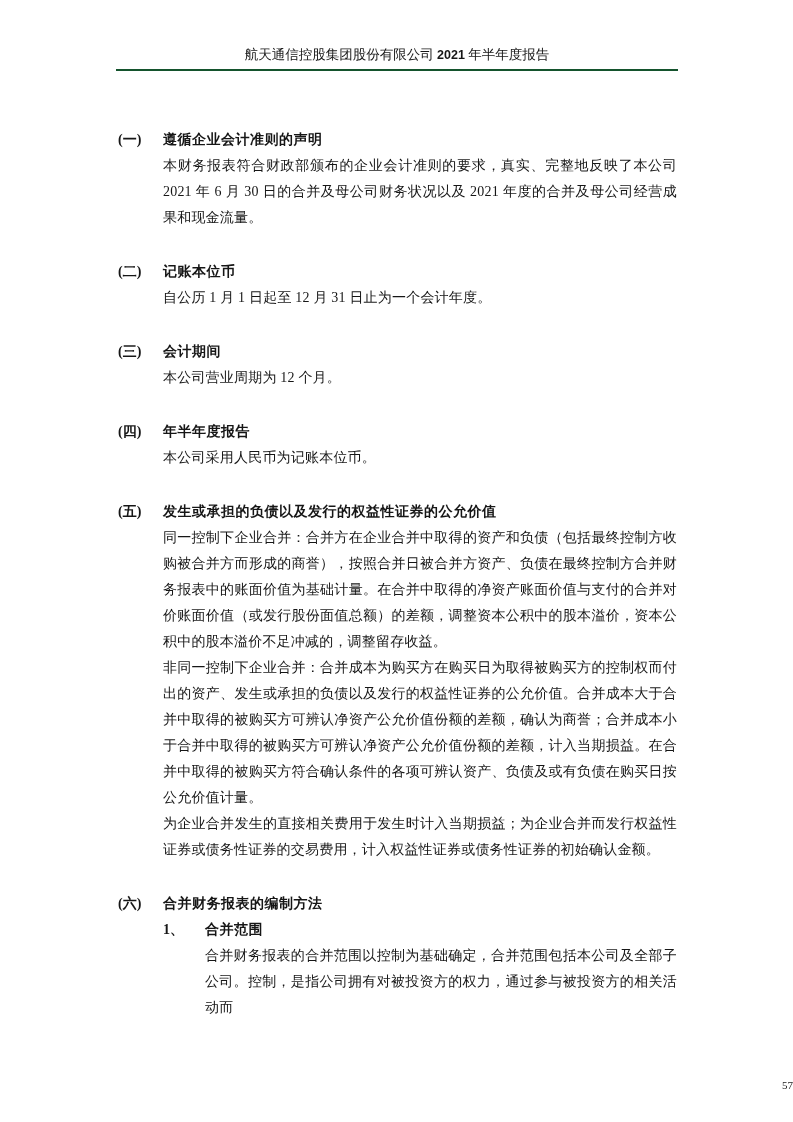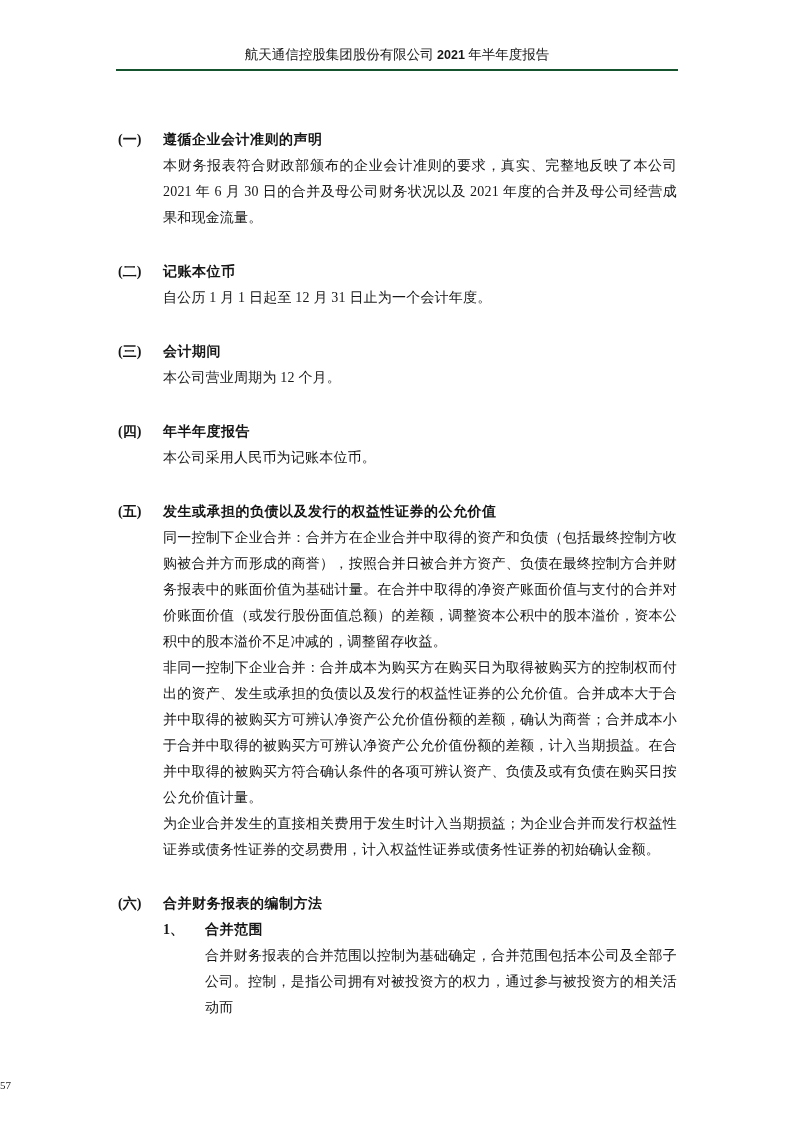--- a/index.html
+++ b/index.html
@@ -53,21 +53,21 @@
     text-align: justify;
     text-justify: inter-ideograph;
     letter-spacing: 0.2px;
   }
   .subsec { position: relative; padding-left: 42px; margin-top: 0; }
   .page-footer {
     position: absolute;
     left: 0;
     right: 0;
     bottom: 31px;
-    text-align: left;
+    text-align: right;
     font-size: 11px;
     color: #222;
   }
 </style>
 </head>
 <body>
 
 <div class="page-header">
   <span>航天通信控股集团股份有限公司 </span><span class="hdr-year">2021</span><span> 年半年度报告</span>
 </div>

